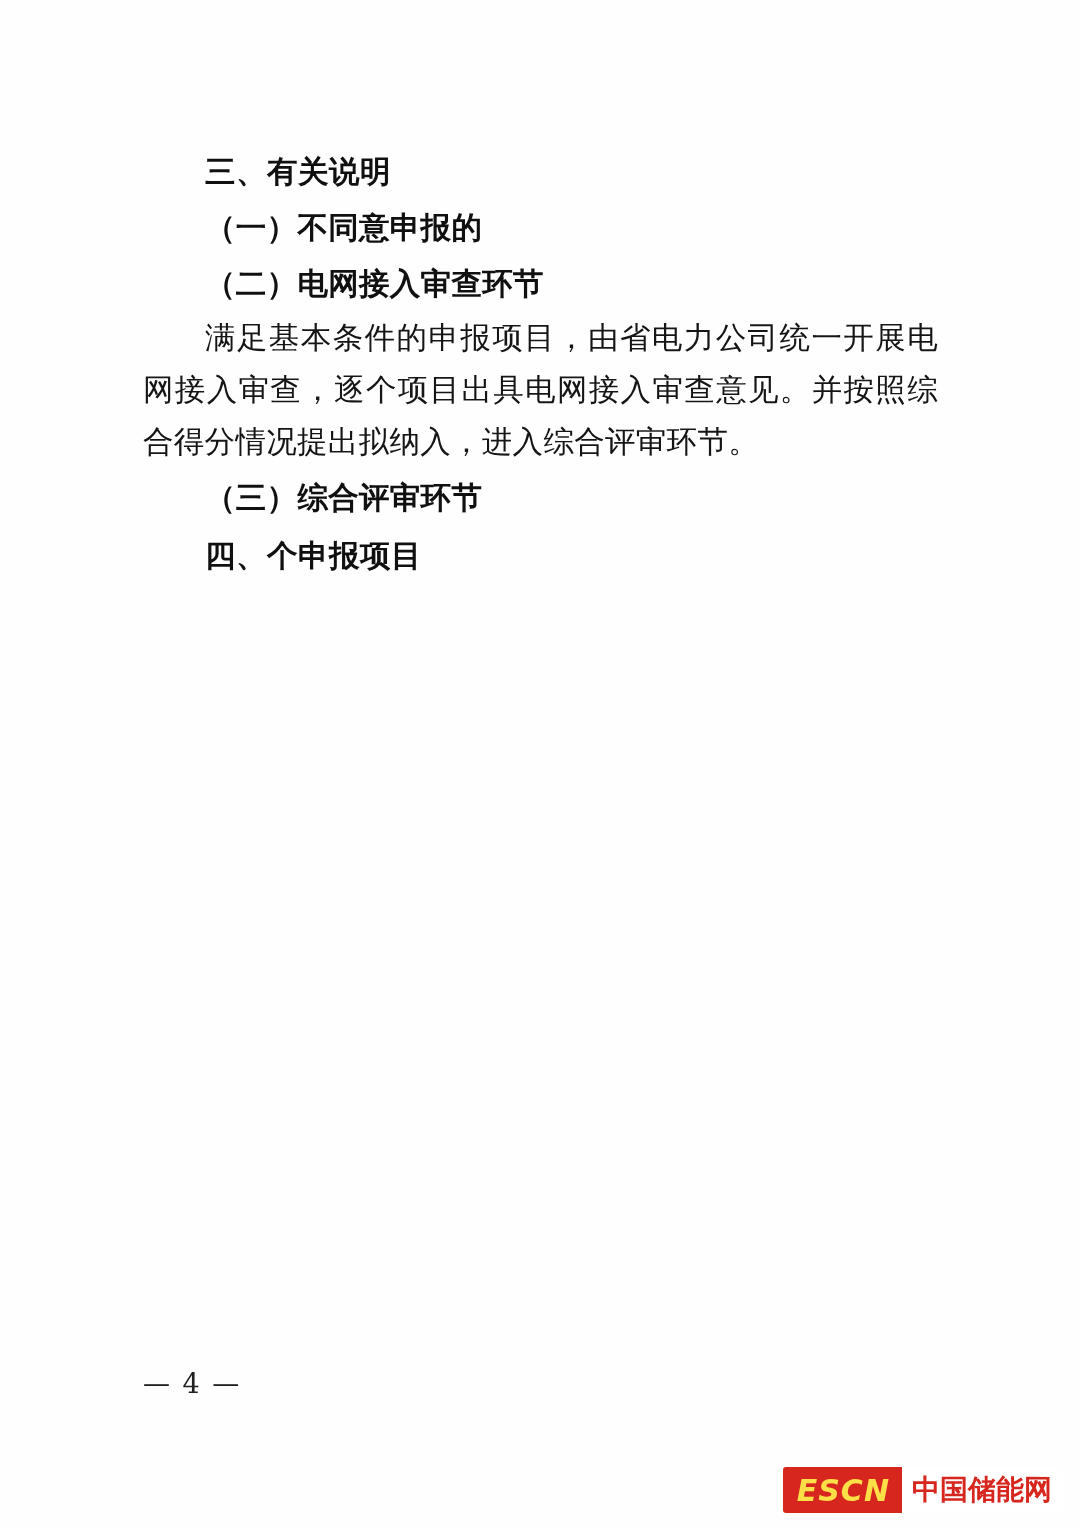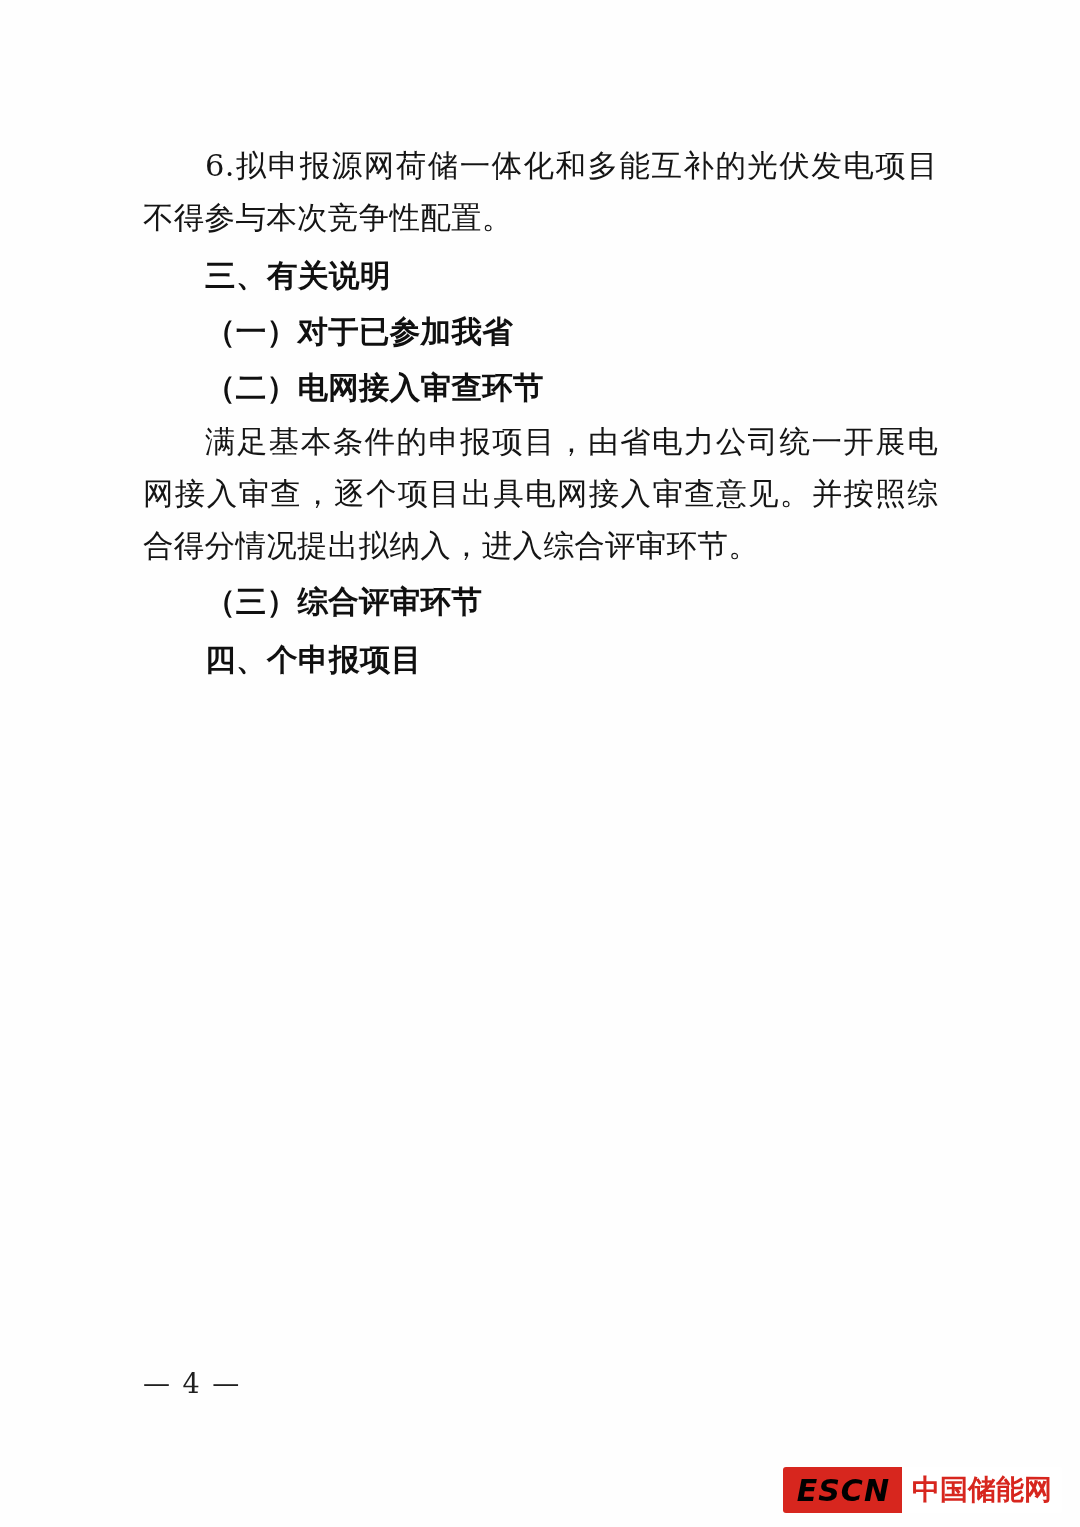--- a/index.html
+++ b/index.html
@@ -77,21 +77,21 @@
     bottom: 14px;
     display: flex;
     align-items: stretch;
     height: 46px;
     border-radius: 3px;
     overflow: hidden;
     box-shadow: 0 0 0 0 transparent;
   }
   .wm-left {
     background: #d7261e;
-    color: #000000;
+    color: #fde047;
     font-size: 30px;
     font-weight: bold;
     font-style: italic;
     padding: 0 12px 0 14px;
     display: flex;
     align-items: center;
     letter-spacing: 1px;
     font-family: "DejaVu Sans", "Liberation Sans", sans-serif;
   }
   .wm-right {
@@ -107,25 +107,24 @@
     text-align: right;
   }
 </style>
 </head>
 <body>
 
 <div class="page">
 
   <div class="content">
 
-    <p class="para indent">6.拟申报源网荷储一体化和多能互补的光伏发电项目不得参与本次竞争性配置。</p>
 
     <p class="heading">三、有关说明</p>
 
-    <p class="subheading">（一）对于已参加我省</p>
+    <p class="subheading">（一）不同意申报的</p>
 
 
     <p class="subheading">（二）电网接入审查环节</p>
 
     <p class="para indent">满足基本条件的申报项目，由省电力公司统一开展电网接入审查，逐个项目出具电网接入审查意见。并按照综合得分情况提出拟纳入，进入综合评审环节。</p>
 
     <p class="subheading">（三）综合评审环节</p>
 
 
     <p class="heading">四、个申报项目</p>

